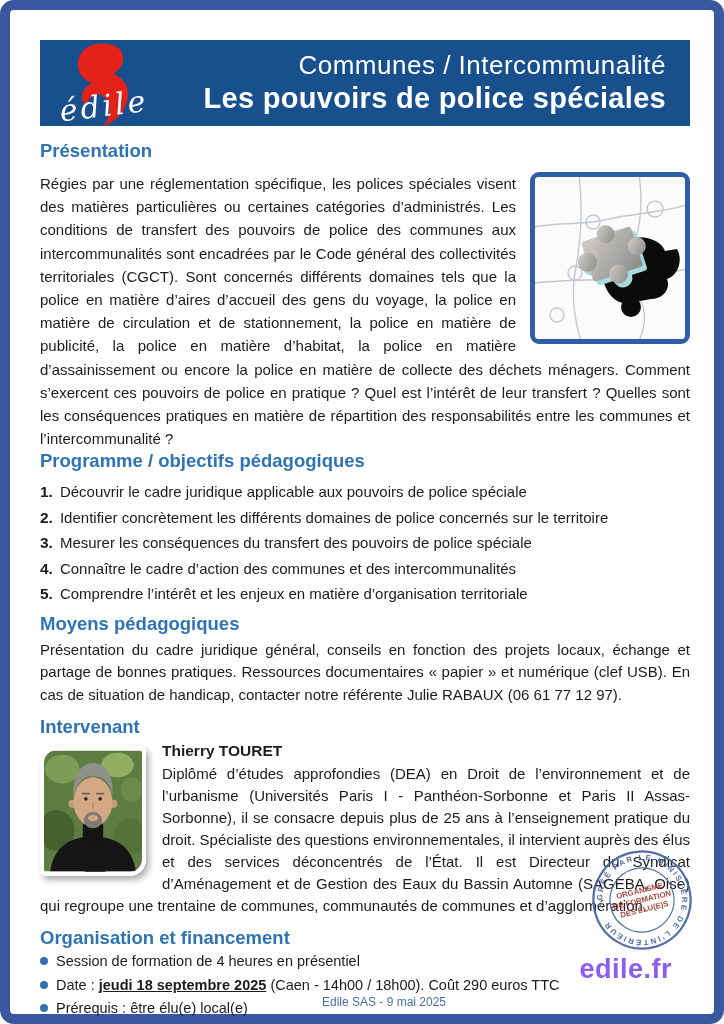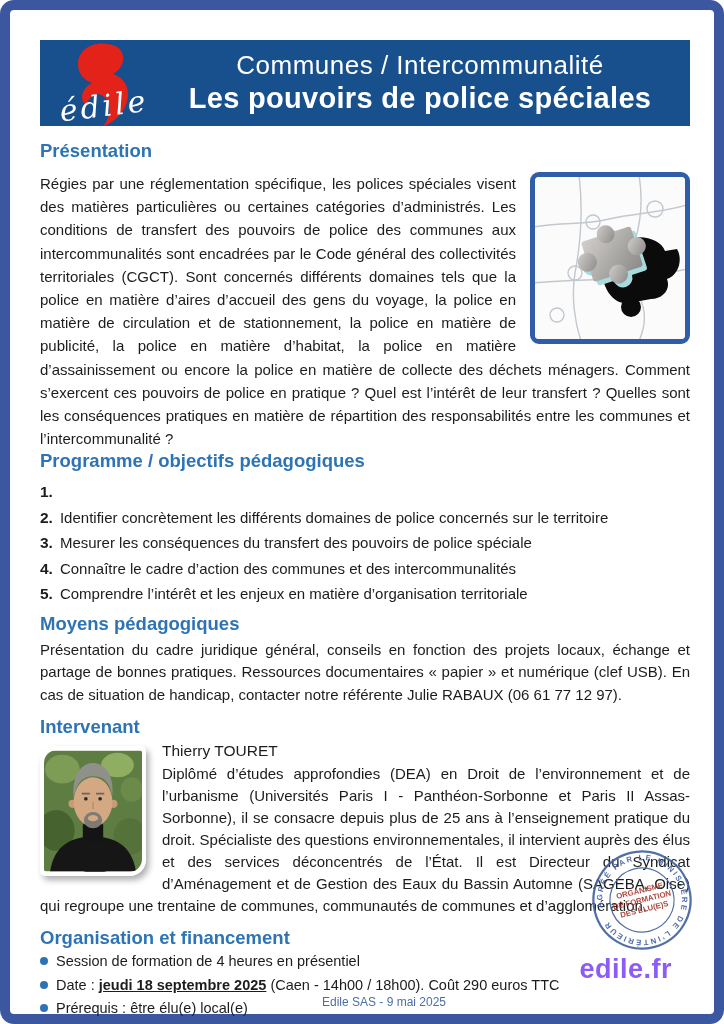--- a/index.html
+++ b/index.html
@@ -5,21 +5,21 @@
   * { margin:0; padding:0; box-sizing:border-box; }
   html,body { background:#ffffff; }
   body { font-family:"Liberation Sans", sans-serif; color:#1c1c1c; }
   .page { position:relative; width:724px; height:1024px; background:#fff; overflow:hidden; }
   .frame { position:absolute; inset:0; border:10px solid #3b57a0; border-radius:14px; pointer-events:none; }
   .content { position:absolute; left:40px; right:34px; top:40px; width:650px; }
 
   
   .header { display:flex; align-items:center; height:86px; background:#17508c; padding:0 10px 0 6px; }
   .logo { width:128px; height:86px; flex-shrink:0; }
-  .titles { flex:1; text-align:center; color:#fff; padding-right:14px; }
+  .titles { flex:1; text-align:right; color:#fff; padding-right:14px; }
   .subtitle { font-size:26px; font-weight:400; line-height:1.2; letter-spacing:.5px; }
   .title { font-size:29px; font-weight:700; line-height:1.2; letter-spacing:.3px; }
 
   
   h2.sec { color:#2e74b5; font-size:18.5px; font-weight:700; }
   .mt14{margin-top:14px}.mt12{}.mt8{margin-top:8px}.mt6{margin-top:10px}.mt4{margin-top:4px}.mt2{margin-top:2px}
   .body-text { font-size:15px; line-height:23.2px; text-align:justify; }
   .body-text.compact { line-height:22.5px; }
 
   
@@ -29,21 +29,21 @@
 
   
   .prog-list { list-style:none; }
   .prog-list li { display:flex; gap:7px; margin:5px 0; font-size:15px; line-height:20.5px; }
   .prog-num { font-weight:700; font-size:15.5px; }
 
   
   .photo-frame { float:left; width:106px; height:130px; background:#fff; padding:4px;
     border-radius:16px 5px 16px 5px; box-shadow:3px 4px 6px rgba(0,0,0,.32); margin:4px 16px 2px 0; }
   .photo-frame svg { display:block; width:100%; height:100%; border-radius:13px 3px 13px 3px; }
-  .trainer-name { font-weight:400; font-size:15.5px; margin-bottom:3px; }
+  .trainer-name { font-weight:700; font-size:15.5px; margin-bottom:3px; }
   .bio { font-size:15px; line-height:22px; text-align:justify; }
 
   
   .org-list { list-style:none; width:556px; }
   .org-list li { display:flex; gap:8px; margin:2px 0; font-size:14.5px; line-height:21.5px; }
   .dot { width:8px; height:8px; border-radius:50%; background:#2e74b5; margin-top:6px; flex-shrink:0; }
   .u-bold { font-weight:700; text-decoration:underline; }
 
   
   .stamp { position:absolute; right:30px; top:848px; width:104px; height:104px; transform:rotate(-14deg); opacity:.92; }
@@ -113,20 +113,21 @@
           </g>
         </svg>
       </span>
       <span>Régies par une réglementation spécifique, les polices spéciales visent des matières particulières ou certaines catégories d’administrés. Les conditions de transfert des pouvoirs de police des communes aux intercommunalités sont encadrées par le Code général des collectivités territoriales (CGCT). Sont concernés différents domaines tels que la police en matière d’aires d’accueil des gens du voyage, la police en matière de circulation et de stationnement, la police en matière de publicité, la police en matière d’habitat, la police en matière d’assainissement ou encore la police en matière de collecte des déchets ménagers. Comment s’exercent ces pouvoirs de police en pratique ? Quel est l’intérêt de leur transfert ? Quelles sont les conséquences pratiques en matière de répartition des responsabilités entre les communes et l’intercommunalité ?</span>
     </div>
 
     <h2 class="sec mt12">Programme / objectifs pédagogiques</h2>
     <ul class="prog-list mt6">
       <li>
           <span class="prog-num">1.</span>
+          <span>Découvrir le cadre juridique applicable aux pouvoirs de police spéciale</span>
         </li>
       <li>
           <span class="prog-num">2.</span>
           <span>Identifier concrètement les différents domaines de police concernés sur le territoire</span>
         </li>
       <li>
           <span class="prog-num">3.</span>
           <span>Mesurer les conséquences du transfert des pouvoirs de police spéciale</span>
         </li>
       <li>

